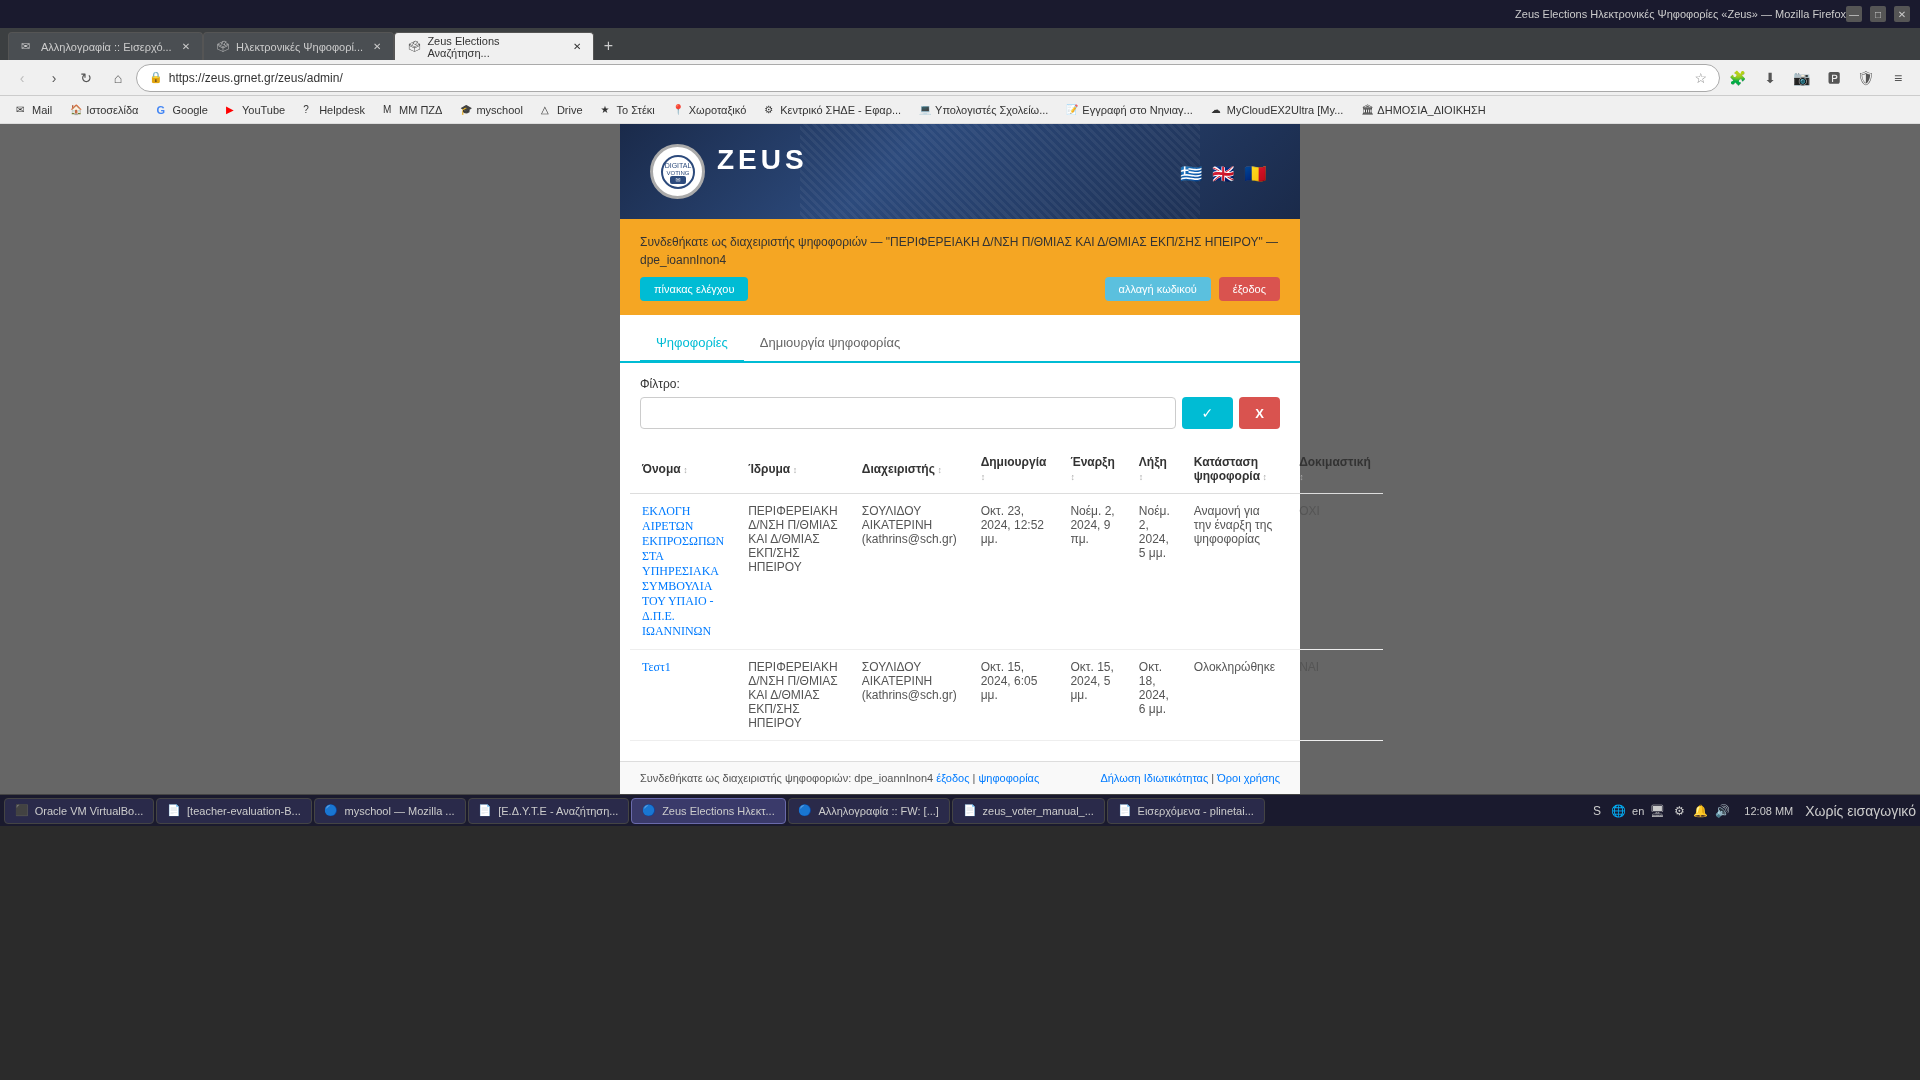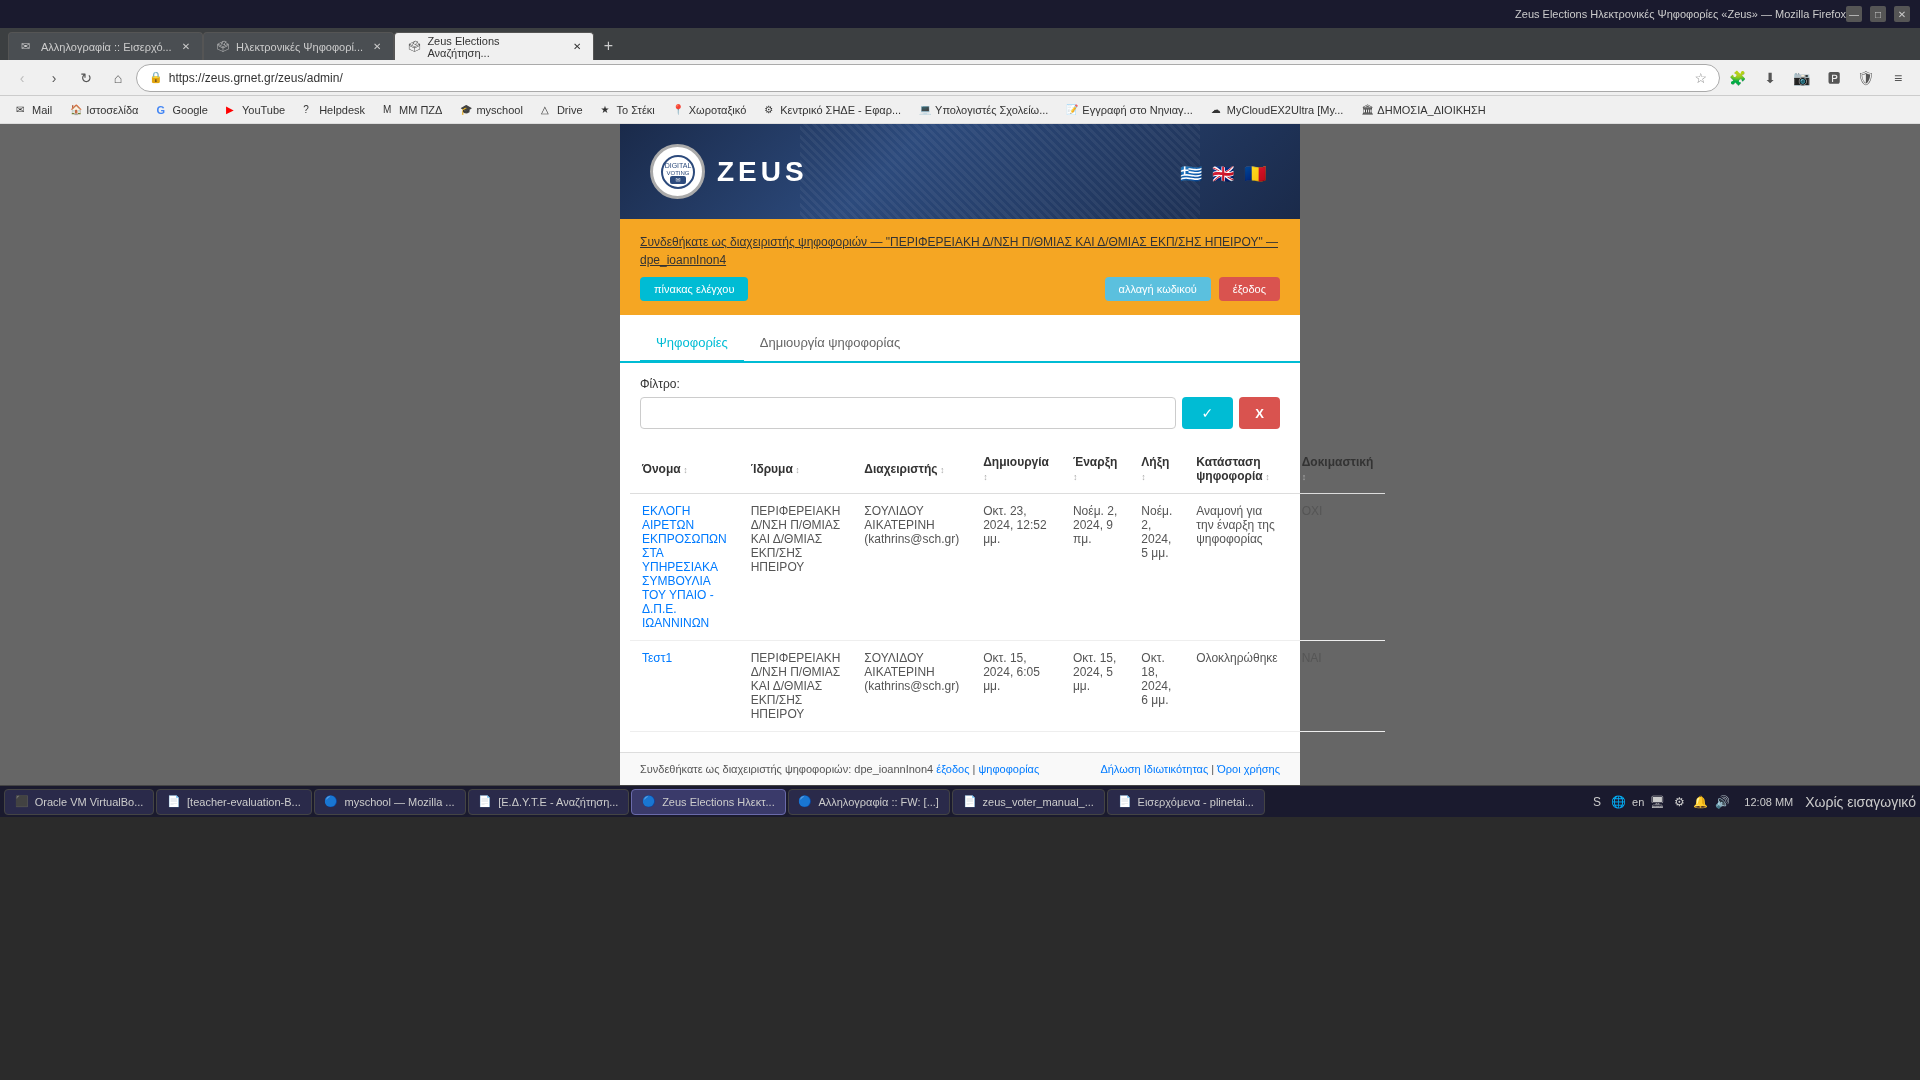--- a/index.html
+++ b/index.html
@@ -37,29 +37,29 @@
     .bookmarks-bar { background: #f0f0f0; height: 28px; display: flex; align-items: center; padding: 0 8px; gap: 2px; border-bottom: 1px solid #ddd; overflow: hidden; }
     .bookmark-item { display: flex; align-items: center; gap: 4px; padding: 2px 8px; border-radius: 4px; cursor: pointer; font-size: 11px; color: #333; white-space: nowrap; }
     .bookmark-favicon { width: 12px; height: 12px; font-size: 10px; }
 
     
     .zeus-page { background: #fff; margin: 0 auto; width: 680px; min-height: 100%; position: relative; }
 
     
     .zeus-header { background: linear-gradient(135deg, #1a2a4a 0%, #2c4a7c 40%, #1a2a4a 100%); padding: 20px 30px; display: flex; align-items: center; justify-content: space-between; position: relative; overflow: hidden; }
     .zeus-header::after { content: ''; position: absolute; top: 0; right: 100px; width: 400px; height: 100%; background: repeating-linear-gradient(45deg, transparent, transparent 3px, rgba(255,255,255,0.05) 3px, rgba(255,255,255,0.05) 6px); }
-    .zeus-logo { display: flex; align-items: center; gap: 12px; }
+    .zeus-logo { display: flex; gap: 12px; }
     .zeus-logo-icon { width: 55px; height: 55px; border-radius: 50%; background: #fff; display: flex; align-items: center; justify-content: center; font-size: 20px; color: #2c4a7c; border: 3px solid #aaa; }
     .zeus-logo-text { color: #fff; font-size: 28px; font-weight: bold; letter-spacing: 4px; }
     .zeus-flags { display: flex; gap: 6px; align-items: center; }
     .flag { width: 26px; height: 18px; cursor: pointer; display: inline-block; font-size: 18px; }
 
     
     .info-box { background: #f5a623; padding: 14px 20px; color: #333; font-size: 12px; display: flex; align-items: flex-start; flex-direction: column; gap: 8px; }
-    .info-text { font-size: 12px; line-height: 1.5; text-decoration: underline; }
+    .info-text { font-size: 12px; line-height: 1.5; }
     .info-buttons { display: flex; gap: 8px; width: 100%; justify-content: space-between; align-items: flex-end; }
     .btn-control { background: #00bcd4; color: #fff; border: none; padding: 6px 14px; border-radius: 4px; cursor: pointer; font-size: 11px; }
     .btn-right-group { display: flex; gap: 8px; }
     .btn-change-pwd { background: #5bc0de; color: #fff; border: none; padding: 6px 14px; border-radius: 4px; cursor: pointer; font-size: 11px; }
     .btn-logout { background: #d9534f; color: #fff; border: none; padding: 6px 14px; border-radius: 4px; cursor: pointer; font-size: 11px; }
 
     
     .zeus-tabs { display: flex; border-bottom: 2px solid #00bcd4; padding: 0 20px; margin-top: 10px; }
     .zeus-tab { padding: 10px 16px; cursor: pointer; font-size: 13px; color: #666; border-bottom: 3px solid transparent; margin-bottom: -2px; }
     .zeus-tab.active { color: #00bcd4; border-bottom: 3px solid #00bcd4; }
@@ -69,21 +69,21 @@
     .filter-label { font-size: 12px; color: #333; margin-bottom: 6px; }
     .filter-row { display: flex; gap: 6px; }
     .filter-input { flex: 1; height: 32px; border: 1px solid #ccc; border-radius: 4px; padding: 0 10px; font-size: 12px; }
     .filter-ok { background: #00bcd4; color: #fff; border: none; padding: 0 20px; height: 32px; cursor: pointer; border-radius: 4px; font-size: 14px; }
     .filter-clear { background: #d9534f; color: #fff; border: none; padding: 0 16px; height: 32px; cursor: pointer; border-radius: 4px; font-size: 13px; font-weight: bold; }
 
     
     .elections-table { width: 100%; border-collapse: collapse; margin: 10px 0; font-size: 12px; }
     .elections-table th { text-align: left; padding: 10px 12px; border-bottom: 1px solid #ddd; color: #333; font-weight: bold; font-size: 12px; cursor: pointer; }
     .elections-table td { padding: 10px 12px; border-bottom: 1px solid #eee; vertical-align: top; font-size: 12px; color: #555; }
-    .elections-table td a { color: #007bff; text-decoration: none; }
+    .elections-table td a { color: #007bff; text-decoration: none; font-family: Liberation Serif, serif; }
     .elections-table thead th { border-top: none; }
     .table-wrapper { padding: 0 10px 10px; }
 
     
     .zeus-footer { background: #f9f9f9; border-top: 1px solid #ddd; padding: 10px 20px; font-size: 11px; color: #555; display: flex; justify-content: space-between; }
     .footer-left a, .footer-right a { color: #007bff; text-decoration: none; }
     .zeus-page-wrapper { display: flex; justify-content: center; background: #666; padding: 0; flex: 1; }
 
     
     .system-bar { background: #1a1a2e; height: 32px; display: flex; align-items: center; justify-content: space-between; padding: 0 8px; border-top: 1px solid #333; }

